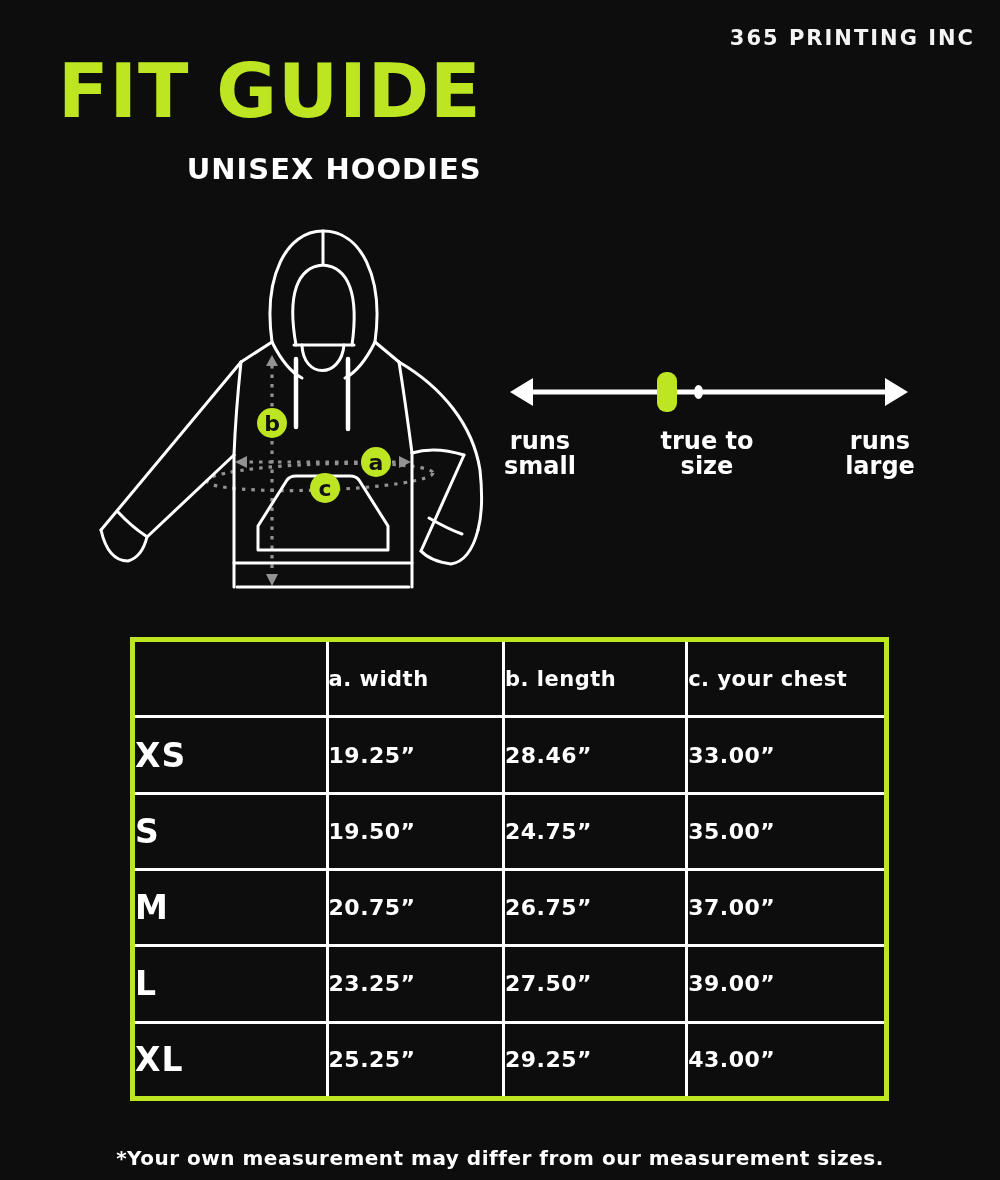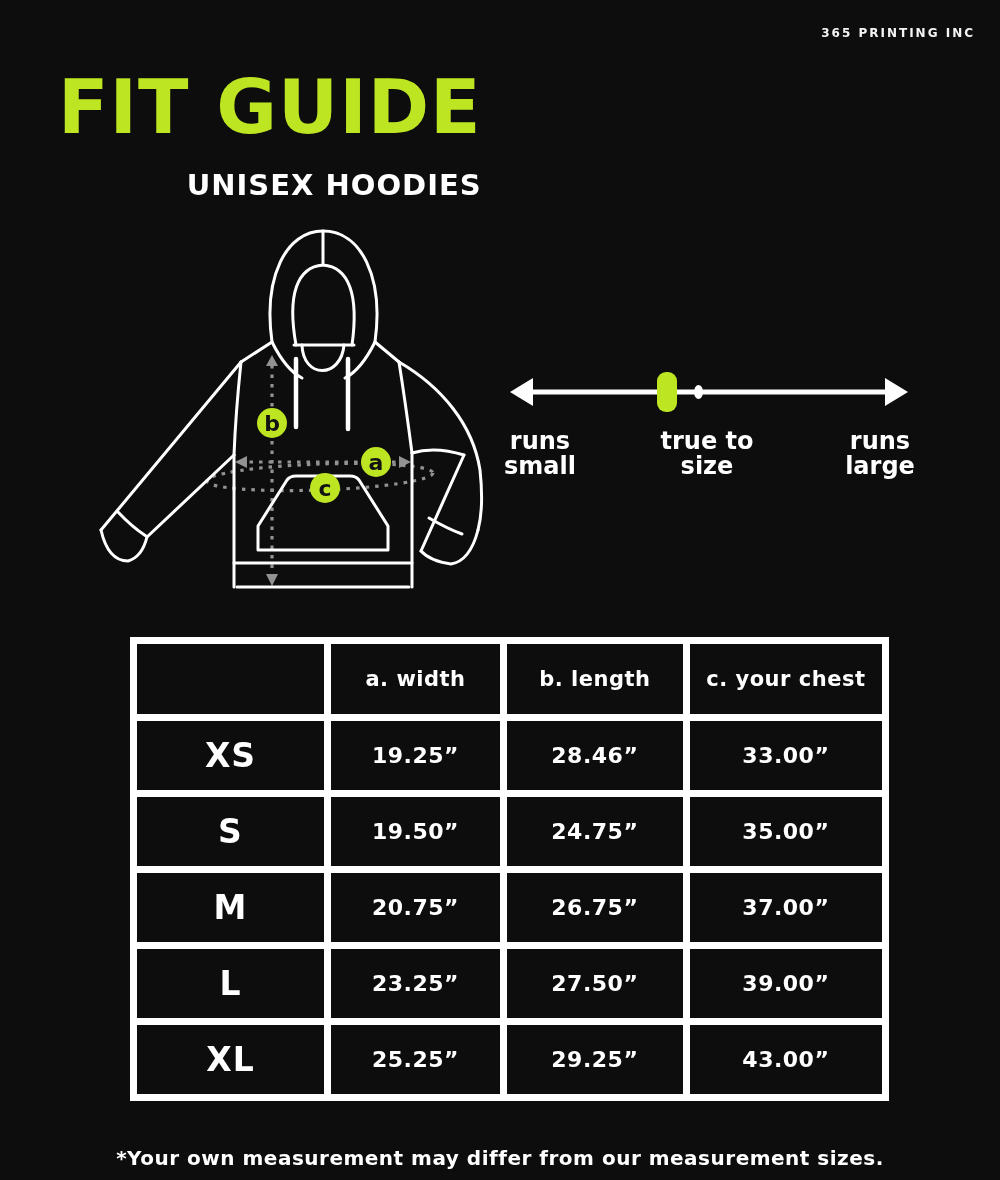--- a/index.html
+++ b/index.html
@@ -11,24 +11,24 @@
   html,body{width:1000px;height:1180px;}
   body{
     position:relative;
     background:var(--bg);
     font-family:"DejaVu Sans","Liberation Sans",sans-serif;
     color:#fff;
     overflow:hidden;
   }
   .brand{
     position:absolute;top:26px;right:25px;
-    font-size:12px;font-weight:bold;letter-spacing:2px;
+    font-size:21px;font-weight:bold;letter-spacing:2px;
     color:#f4f4f4;white-space:nowrap;
   }
-  .title-block{position:absolute;left:58px;top:70px;}
+  .title-block{position:absolute;left:58px;top:54px;}
   .title{
     font-size:74px;line-height:1;font-weight:bold;
     color:var(--accent);letter-spacing:1px;white-space:nowrap;
   }
   .subtitle{
     margin-top:24px;text-align:right;
     font-size:29px;font-weight:bold;letter-spacing:1px;color:#fff;
   }
   .diagram{position:absolute;left:90px;top:215px;width:420px;height:390px;}
   .diagram svg{display:block;width:100%;height:100%;}
@@ -51,21 +51,21 @@
     text-align:center;white-space:pre-line;
   }
   .scale-label.l1{left:35px;}
   .scale-label.l2{left:202px;}
   .scale-label.l3{left:375px;}
   .size-chart{
     position:absolute;left:130px;top:637px;width:759px;height:464px;
     border-collapse:collapse;table-layout:fixed;
   }
   .size-chart td,.size-chart th{
-    border:7px solid #ffffff;text-align:center;vertical-align:middle;
+    border:3px solid #ffffff;text-align:left;vertical-align:middle;
     color:#fff;overflow:hidden;
   }
   .size-chart{border:5px solid var(--accent);}
   .size-chart th{height:67px;font-size:21px;font-weight:bold;letter-spacing:.5px;}
   .size-chart td{height:66px;margin-top:32px;}
   td.size-cell{font-size:33px;font-weight:bold;letter-spacing:1px;}
   td.value-cell{font-size:22px;font-weight:bold;letter-spacing:.5px;}
   .col-size{width:25.8%;}
   .col-width{width:23.4%;}
   .col-length{width:24.3%;}

